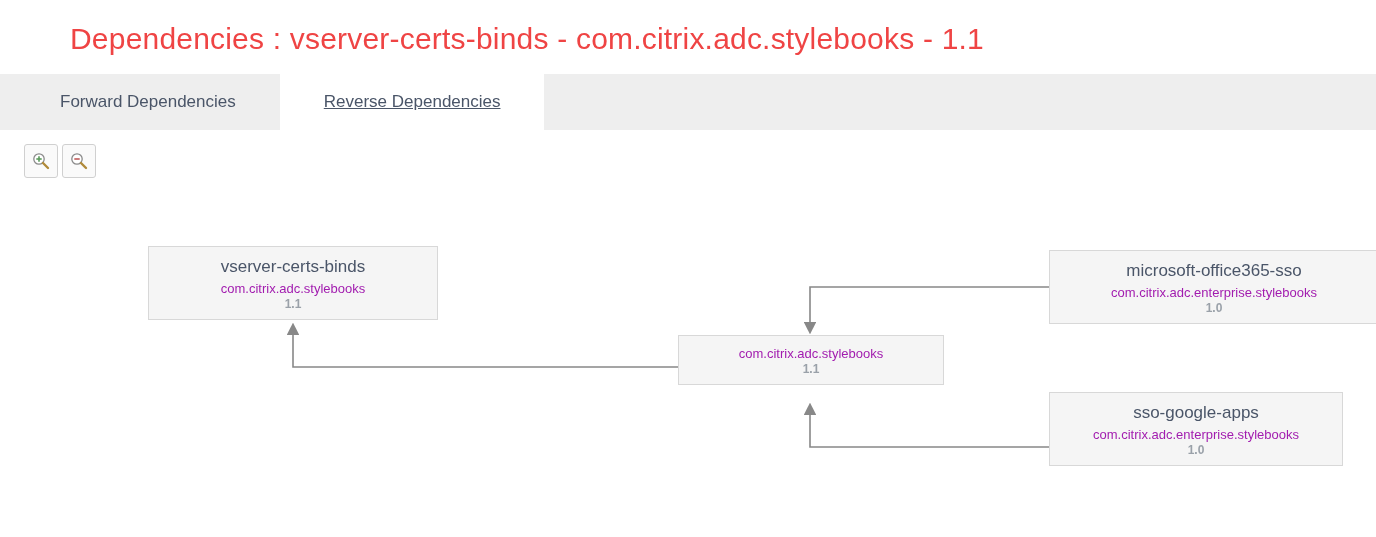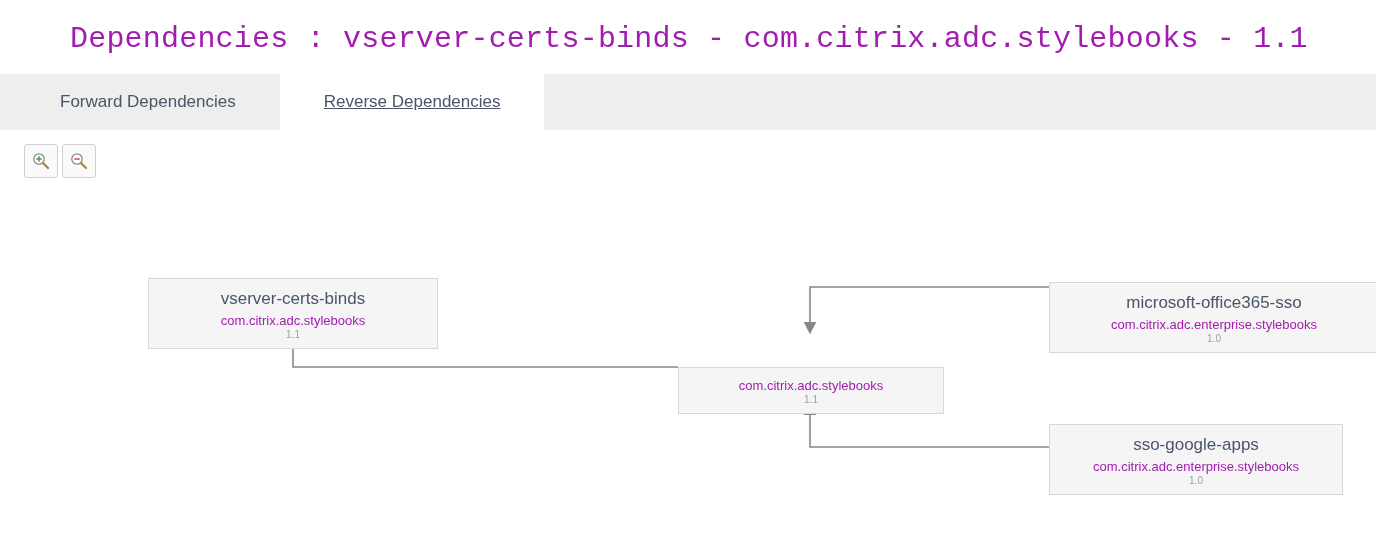--- a/index.html
+++ b/index.html
@@ -8,24 +8,23 @@
     background: #fff;
     width: 1376px;
     height: 537px;
     position: relative;
     overflow: hidden;
     color: #333;
   }
   .page-title {
     font-size: 30px;
     font-weight: 400;
-    color: #a21caf;
+    color: #ef4444;
     padding: 22px 0 18px 70px;
     letter-spacing: 0.2px;
-    font-family: Liberation Mono, monospace;
   }
   .tabs {
     display: flex;
     background: #eeeeee;
     width: 100%;
     height: 56px;
     align-items: stretch;
     padding-left: 16px;
   }
   .tab {
@@ -54,35 +53,35 @@
     cursor: pointer;
   }
   .tool-btn svg { display: block; }
   .node {
     position: absolute;
     background: #f5f5f5;
     border: 1px solid #d8d8d8;
     text-align: center;
     padding: 10px 8px 8px 8px;
     pointer-events: auto;
-    margin-top: 32px;
   }
   .node-title {
     font-size: 17px;
     color: #4a5568;
     margin-bottom: 4px;
   }
   .node-ns {
     font-size: 13px;
     color: #a21caf;
     line-height: 1.25;
   }
   .node-ver {
-    font-size: 10px;
+    font-size: 12px;
     color: #9aa1a9;
+    font-weight: bold;
   }
   svg.edges {
     position: absolute;
     left: 0;
     top: 0;
     width: 1376px;
     height: 537px;
     pointer-events: none;
   }
 </style>

